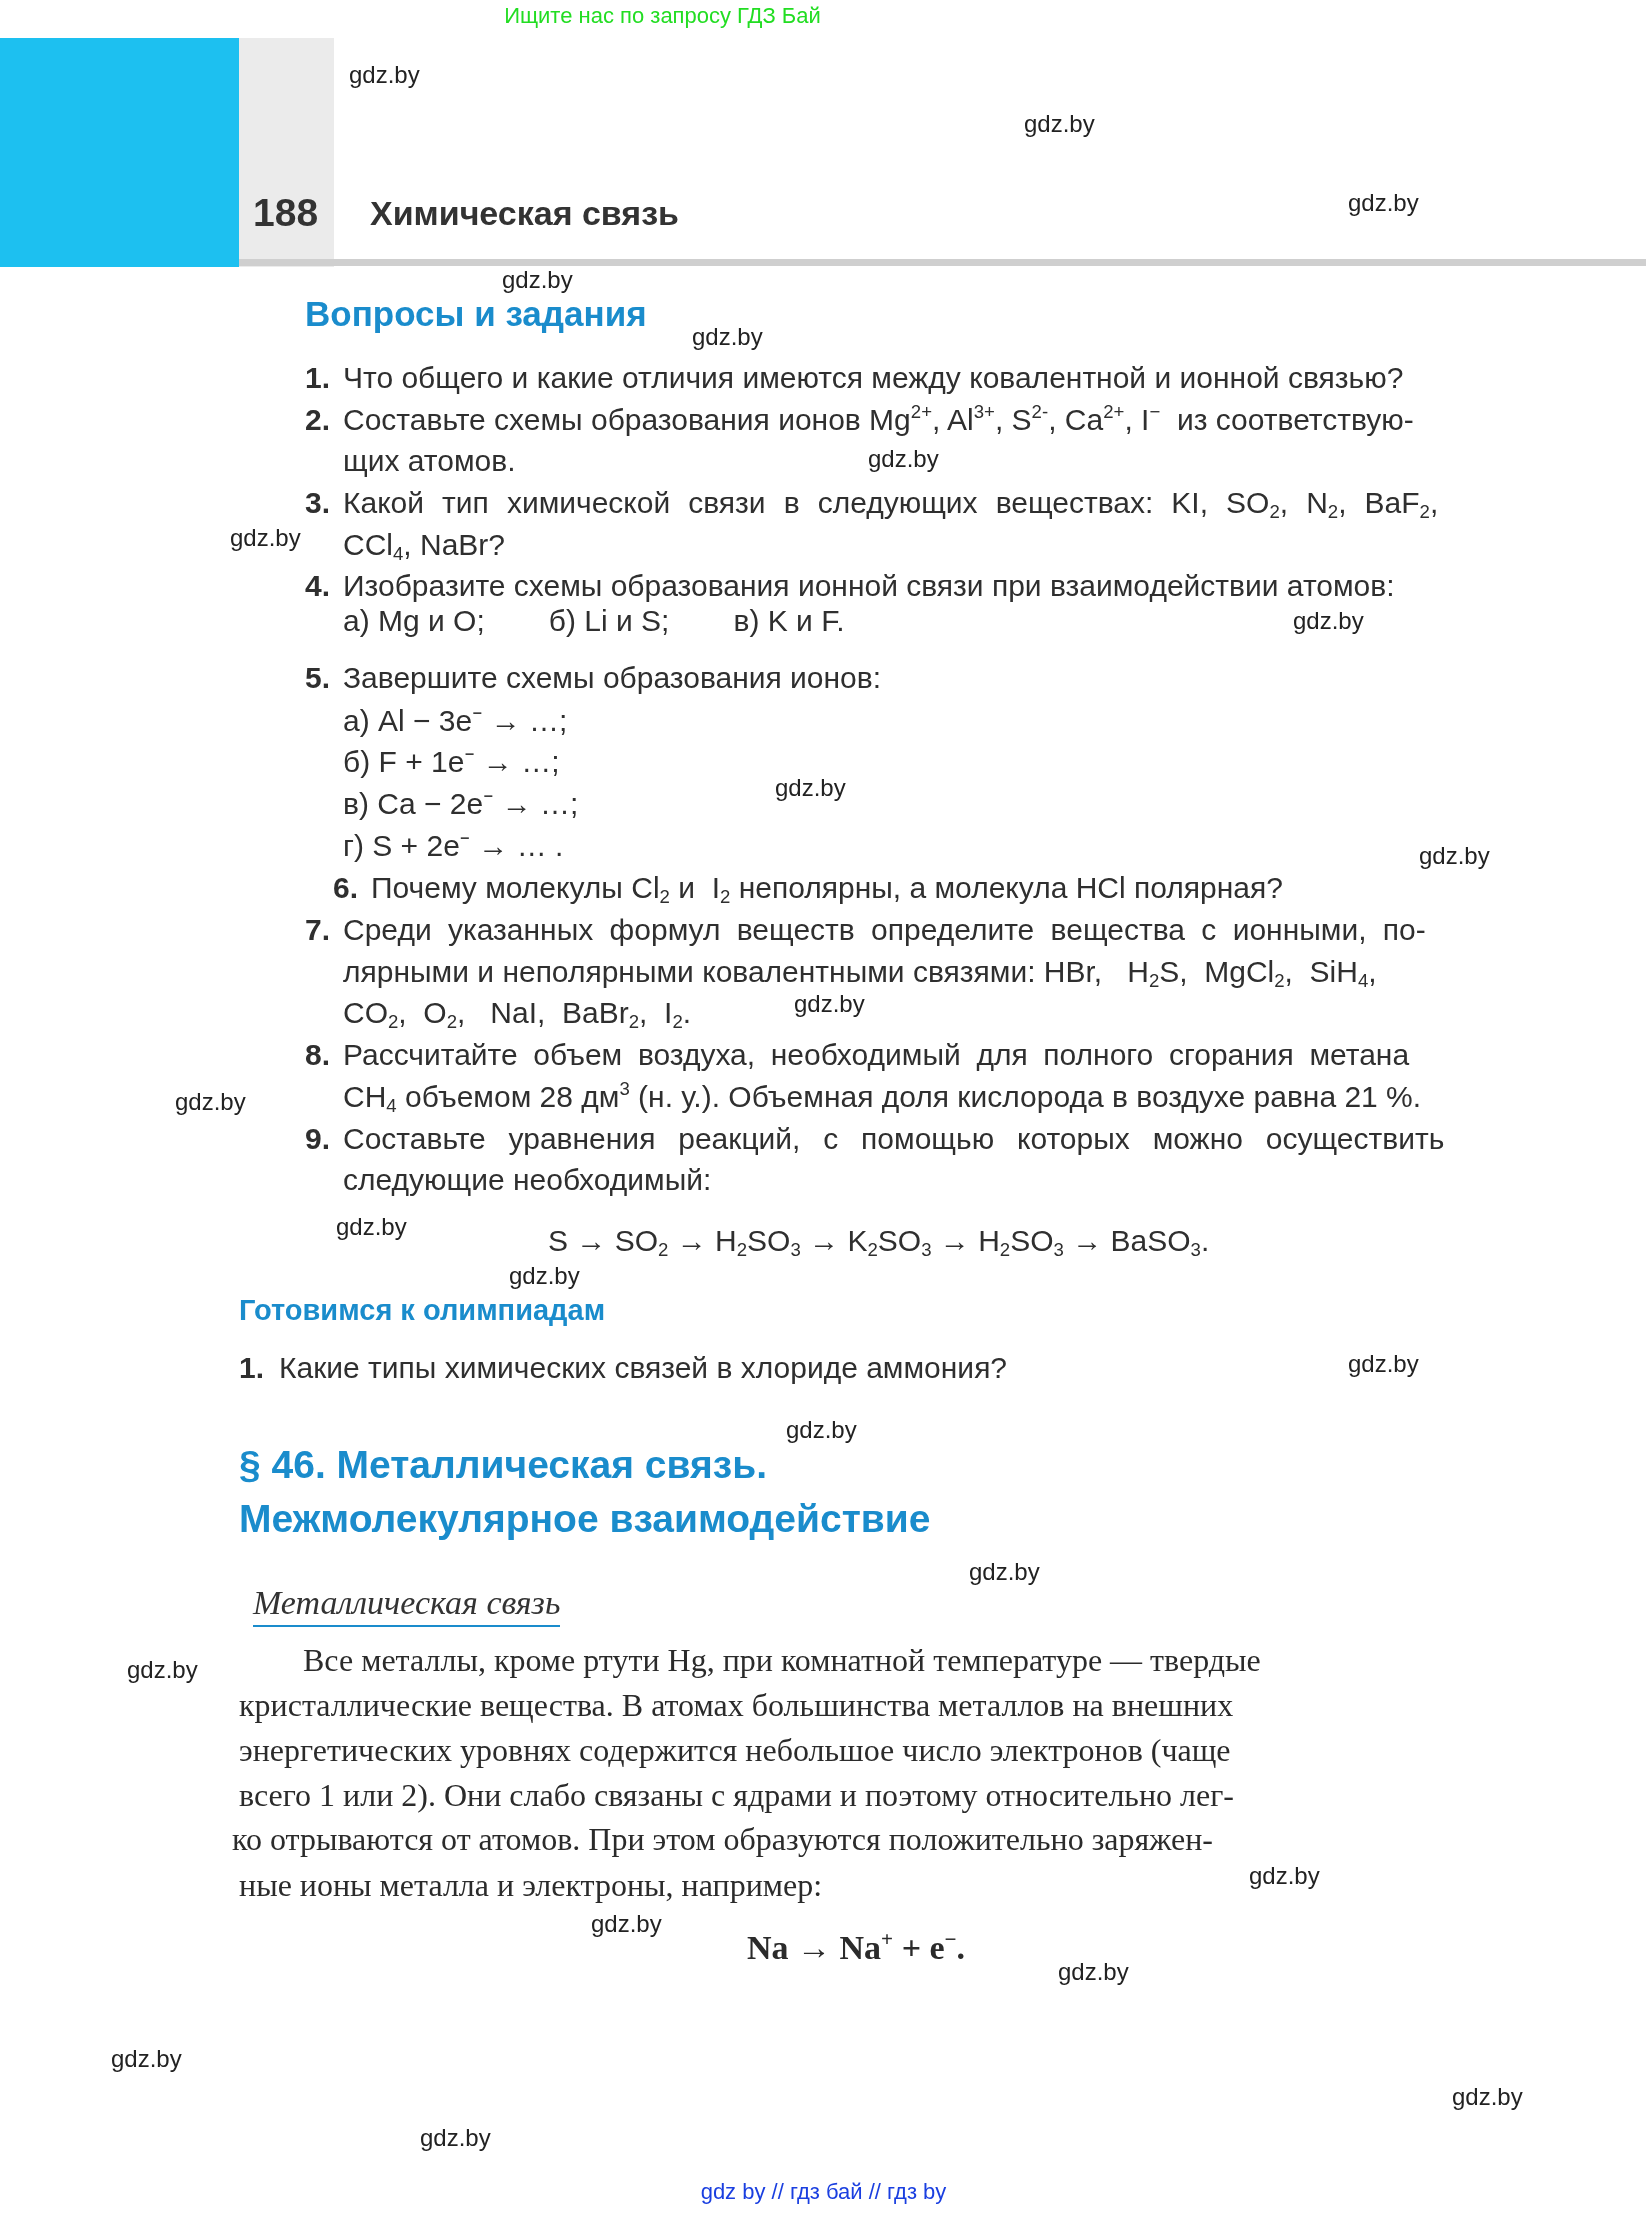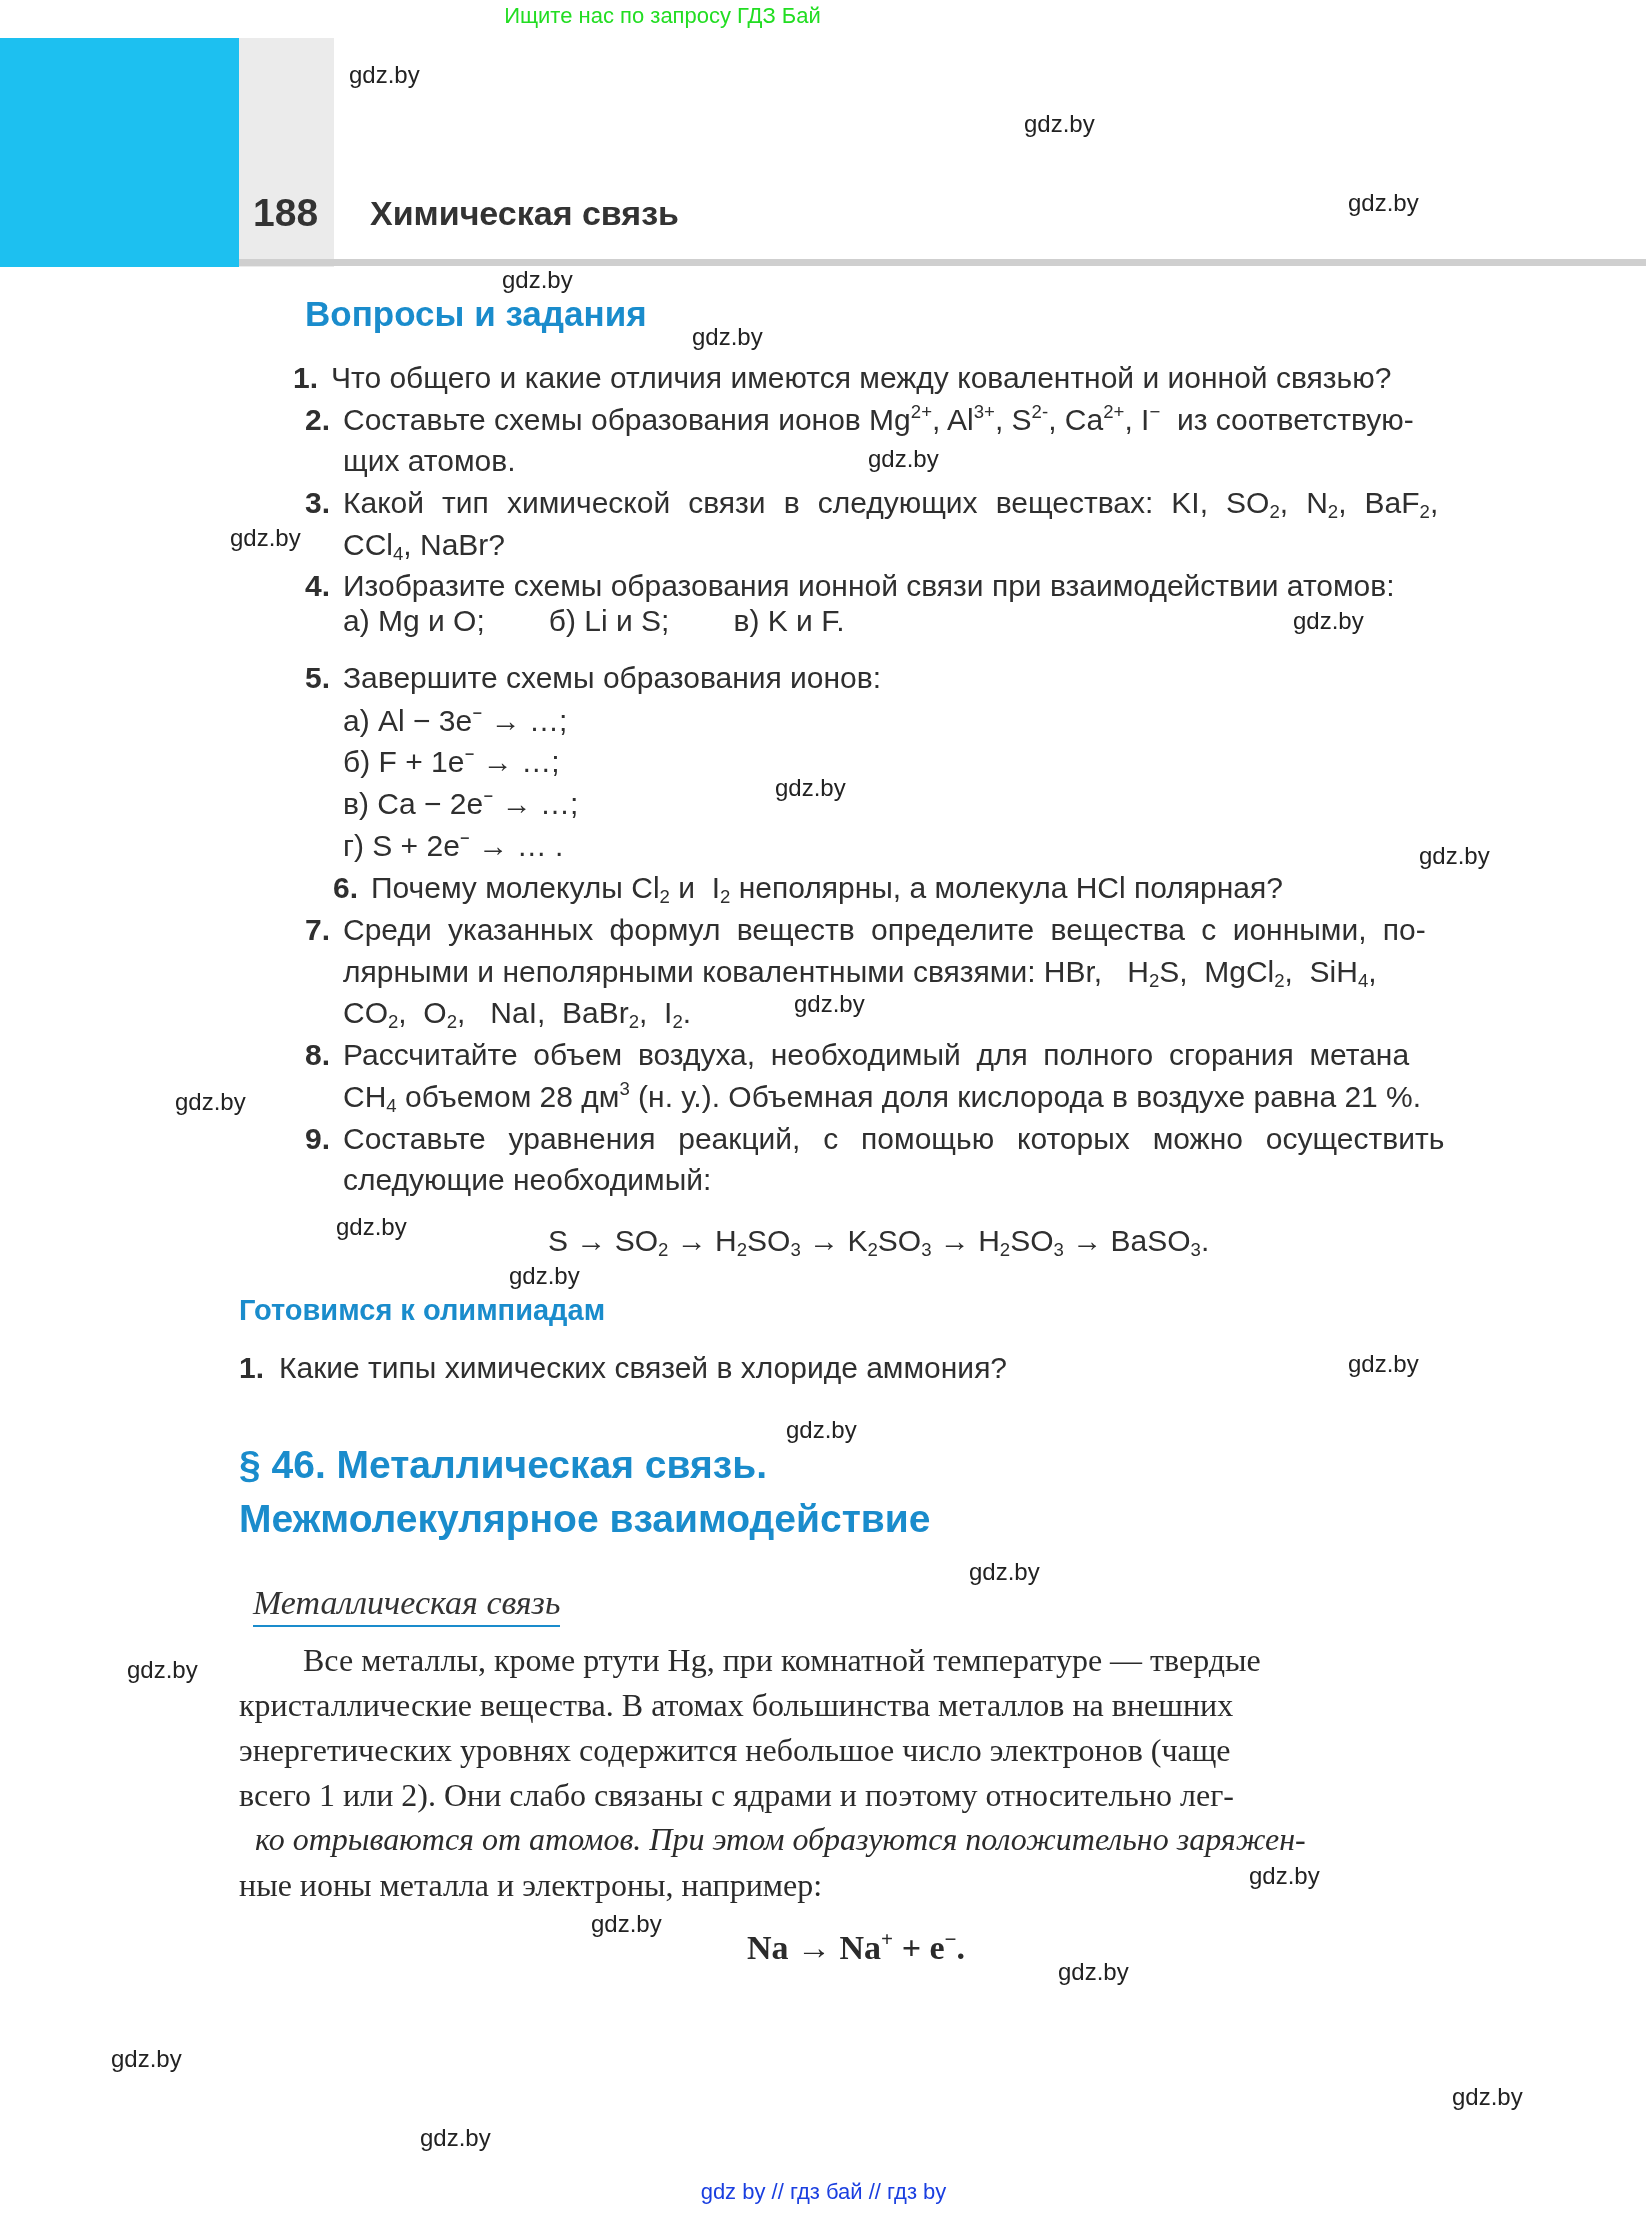--- a/index.html
+++ b/index.html
@@ -52,21 +52,21 @@
 <div class="abs wm" style="left:127px;top:1656px;">gdz.by</div>
 <div class="abs wm" style="left:1249px;top:1862px;">gdz.by</div>
 <div class="abs wm" style="left:591px;top:1910px;">gdz.by</div>
 <div class="abs wm" style="left:1058px;top:1958px;">gdz.by</div>
 <div class="abs wm" style="left:111px;top:2045px;">gdz.by</div>
 <div class="abs wm" style="left:1452px;top:2083px;">gdz.by</div>
 <div class="abs wm" style="left:420px;top:2124px;">gdz.by</div>
 
 <div class="abs h-blue" style="left:305px;top:294px;font-size:35px;">Вопросы и задания</div>
 
-<div class="abs q" style="left:293px;top:357px;">
+<div class="abs q" style="left:305px;top:357px;">
   <span class="qnum">1.</span><span>Что общего и какие отличия имеются между ковалентной и ионной связью?</span>
 </div>
 
 <div class="abs q" style="left:305px;top:399px;">
   <span class="qnum">2.</span><span>Составьте схемы образования ионов</span> Mg<span class="sup">2+</span>, Al<span class="sup">3+</span>, S<span class="sup">2-</span>, Ca<span class="sup">2+</span>, I<span class="sup">−</span>&nbsp; <span>из соответствую-</span>
 </div>
 <div class="abs q" style="left:343px;top:440px;">щих атомов.</div>
 
 <div class="abs q" style="left:305px;top:482px;">
   <span class="qnum">3.</span><span style="word-spacing:9.7px;">Какой тип химической связи в следующих веществах: KI, SO<span class="sub">2</span>, N<span class="sub">2</span>, BaF<span class="sub">2</span>,</span>
@@ -116,19 +116,19 @@
 
 <div class="abs h-blue" style="left:239px;top:1443px;font-size:39px;">§ 46. Металлическая связь.</div>
 <div class="abs h-blue" style="left:239px;top:1497px;font-size:39px;">Межмолекулярное взаимодействие</div>
 
 <div class="abs italic-head" style="left:239px;top:1584px;">Металлическая связь</div>
 
 <div class="abs serif" style="left:303px;top:1638px;">Все металлы, кроме ртути Hg, при комнатной температуре — твердые</div>
 <div class="abs serif" style="left:239px;top:1683px;">кристаллические вещества. В атомах большинства металлов на внешних</div>
 <div class="abs serif" style="left:239px;top:1728px;">энергетических уровнях содержится небольшое число электронов (чаще</div>
 <div class="abs serif" style="left:239px;top:1773px;">всего 1 или 2). Они слабо связаны с ядрами и поэтому относительно лег-</div>
-<div class="abs serif" style="left:255px;top:1817px;font-style:italic;">ко отрываются от атомов. При этом образуются положительно заряжен-</div>
+<div class="abs serif" style="left:232px;top:1817px;">ко отрываются от атомов. При этом образуются положительно заряжен-</div>
 <div class="abs serif" style="left:239px;top:1863px;">ные ионы металла и электроны, например:</div>
 
 <div class="abs serif" style="left:747px;top:1925px;font-weight:bold;font-size:34px;">Na → Na<span class="sup">+</span> + e<span class="sup">−</span>.</div>
 
 <div class="abs footer">gdz by  //  гдз бай  //  гдз by</div>
 
 
 </body></html>

